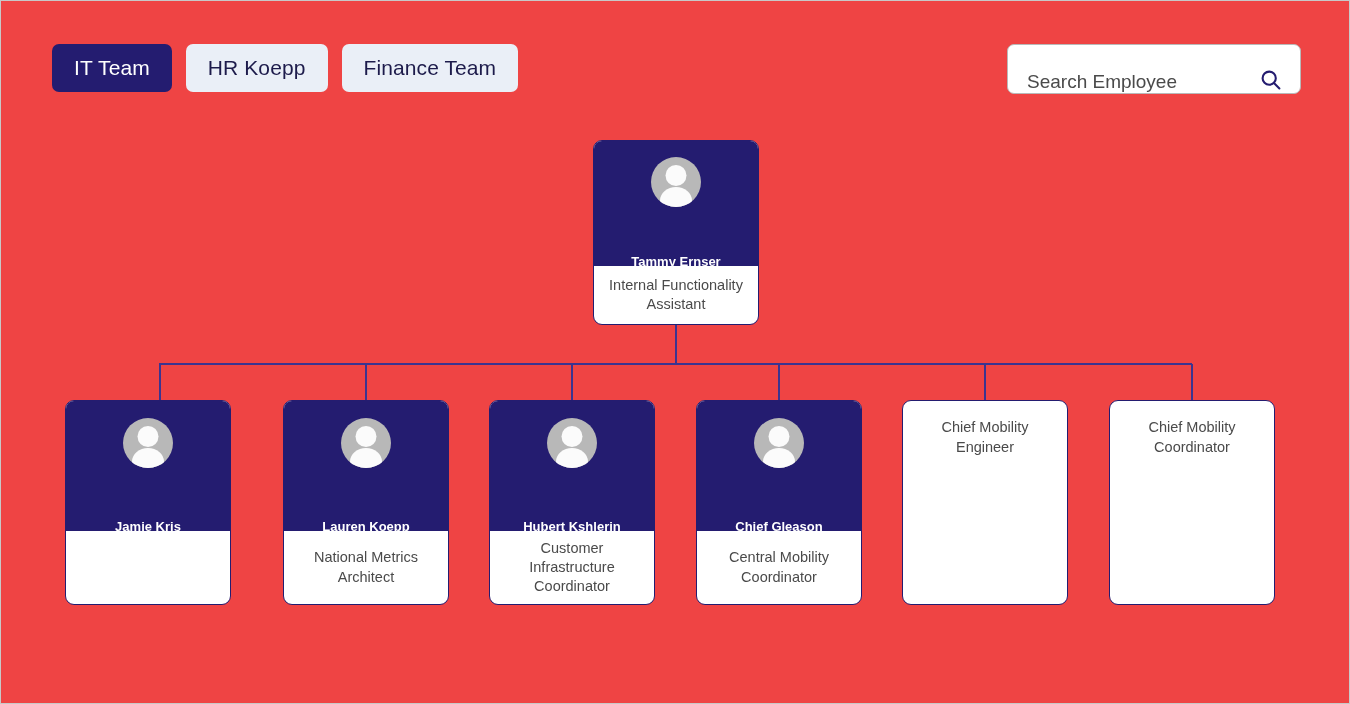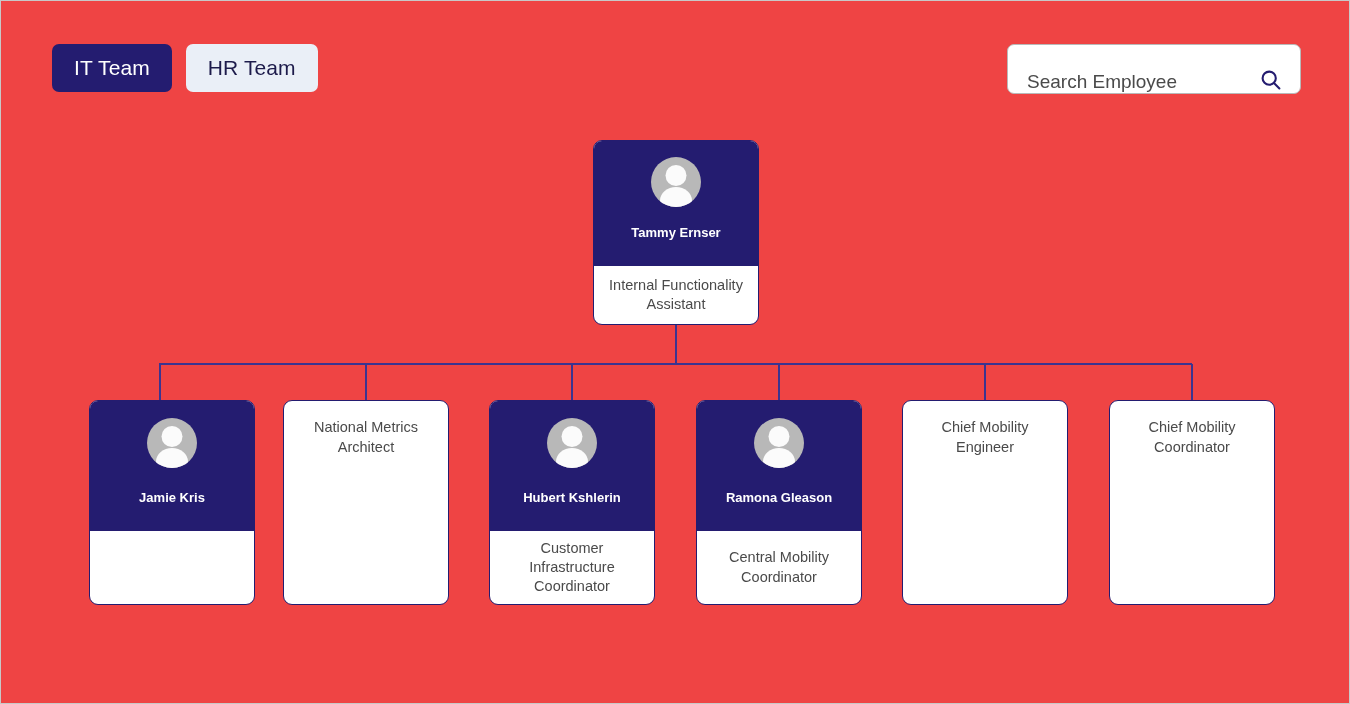--- a/index.html
+++ b/index.html
@@ -116,20 +116,21 @@
     background: #ffffff;
     overflow: hidden;
     cursor: pointer;
   }
   .node-head {
     background: #241c70;
     width: 100%;
     display: flex;
     flex-direction: column;
     align-items: center;
+    gap: 29px;
   }
   .avatar {
     border-radius: 50%;
     background: #b8b8b8;
     position: relative;
     overflow: hidden;
     flex: 0 0 auto;
   }
   .avatar .av-head {
     position: absolute;
@@ -194,21 +195,22 @@
 </style>
 </head>
 <body>
 
 <div class="page">
 
   <div class="toolbar">
 
     <div class="tabs">
       <button class="tab active">IT Team</button>
-      <button class="tab">HR Team</button>
+      <button class="tab">HR Koepp</button>
+      <button class="tab">Finance Team</button>
     </div>
 
     <div class="searchbox">
       <input type="text" value="" placeholder="Search Employee" style="">
       <span class="search-icon">
         <svg width="24" height="24" viewBox="0 0 24 24" fill="none" stroke="#241c70" stroke-width="2.1" stroke-linecap="round">
           <circle cx="10.2" cy="10.2" r="6.6"></circle>
           <line x1="15.2" y1="15.2" x2="20.4" y2="20.4"></line>
         </svg>
       </span>
@@ -237,52 +239,59 @@
       <div class="node-head">
         <div class="avatar">
           <div class="av-head"></div>
           <div class="av-body"></div>
         </div>
         <div class="node-name">Tammy Ernser</div>
       </div>
       <div class="node-role">Internal Functionality Assistant</div>
     </div>
 
-    <div class="node child" style="left:88px">
+    <div class="node child" style="left:64px">
       <div class="node-head">
         <div class="avatar">
           <div class="av-head"></div>
             <div class="av-body"></div>
         </div>
         <div class="node-name">Jamie Kris</div>
       </div>
     </div>
 
     <div class="node child" style="left:282px">
+      <div class="node-head">
+        <div class="avatar">
+          <div class="av-head"></div>
+            <div class="av-body"></div>
+        </div>
+        <div class="node-name">Lauren Koepp</div>
+      </div>
       <div class="node-role">National Metrics Architect</div>
     </div>
 
     <div class="node child" style="left:488px">
       <div class="node-head">
         <div class="avatar">
           <div class="av-head"></div>
             <div class="av-body"></div>
         </div>
         <div class="node-name">Hubert Kshlerin</div>
       </div>
       <div class="node-role">Customer Infrastructure Coordinator</div>
     </div>
 
     <div class="node child" style="left:695px">
       <div class="node-head">
         <div class="avatar">
           <div class="av-head"></div>
             <div class="av-body"></div>
         </div>
-        <div class="node-name">Ramona Gleason</div>
+        <div class="node-name">Chief Gleason</div>
       </div>
       <div class="node-role">Central Mobility Coordinator</div>
     </div>
 
     <div class="node child" style="left:901px">
       <div class="node-role">Chief Mobility Engineer</div>
     </div>
 
     <div class="node child" style="left:1108px">
       <div class="node-role">Chief Mobility Coordinator</div>

